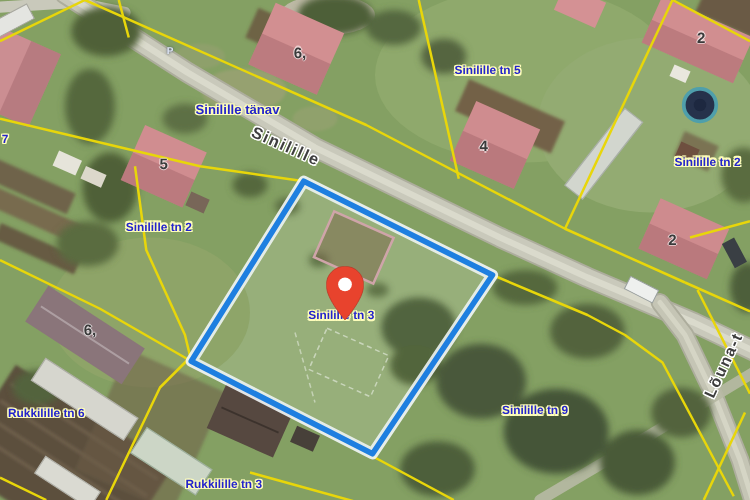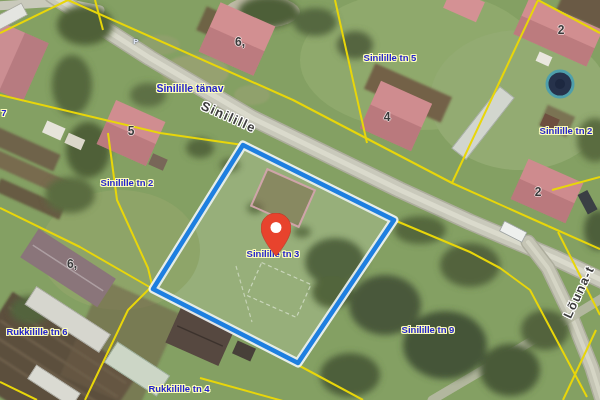--- a/index.html
+++ b/index.html
@@ -195,21 +195,21 @@
   <div class="street" style="left:205px;top:98px;transform:rotate(24deg);transform-origin:left top">Sinilille</div>
   <div class="street" style="left:579px;top:292px;transform:translate(-50%,-50%) rotate(-65deg);font-size:12.5px">Lõuna-t</div>
   <div class="pmark" style="left:136px;top:41px">P</div>
 
   <div class="lbl" style="left:390px;top:57px">Sinilille tn 5</div>
   <div class="lbl" style="left:566px;top:130px">Sinilille tn 2</div>
   <div class="lbl" style="left:127px;top:182px">Sinilille tn 2</div>
   <div class="lbl" style="left:273px;top:253px">Sinilille tn 3</div>
   <div class="lbl" style="left:428px;top:329px">Sinilille tn 9</div>
   <div class="lbl" style="left:37px;top:331px">Rukkilille tn 6</div>
-  <div class="lbl" style="left:179px;top:388px">Rukkilille tn 4</div>
+  <div class="lbl" style="left:179px;top:388px">Rukkilille tn 3</div>
   <div class="lbl" style="left:4px;top:112px">7</div>
 
   <div class="bnum" style="left:240px;top:42px">6,</div>
   <div class="bnum" style="left:131px;top:131px">5</div>
   <div class="bnum" style="left:387px;top:117px">4</div>
   <div class="bnum" style="left:561px;top:30px">2</div>
   <div class="bnum" style="left:538px;top:192px">2</div>
   <div class="bnum" style="left:72px;top:264px">6,</div>
 
   <svg id="pin" width="30" height="43" viewBox="0 0 30 43">

